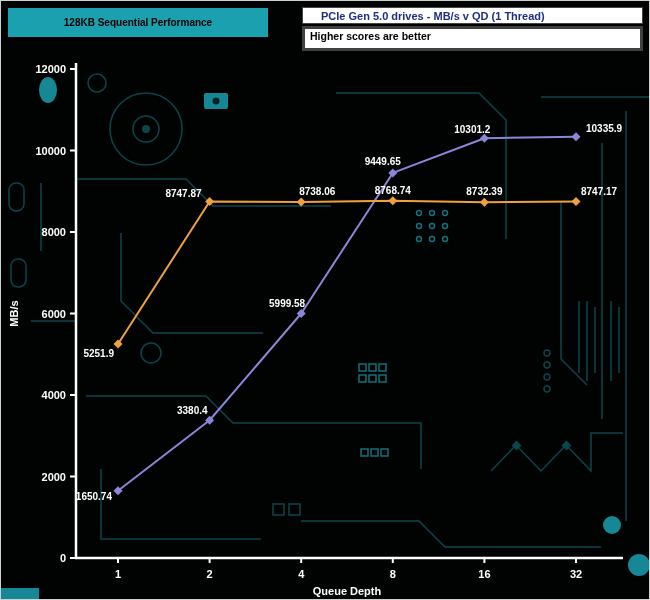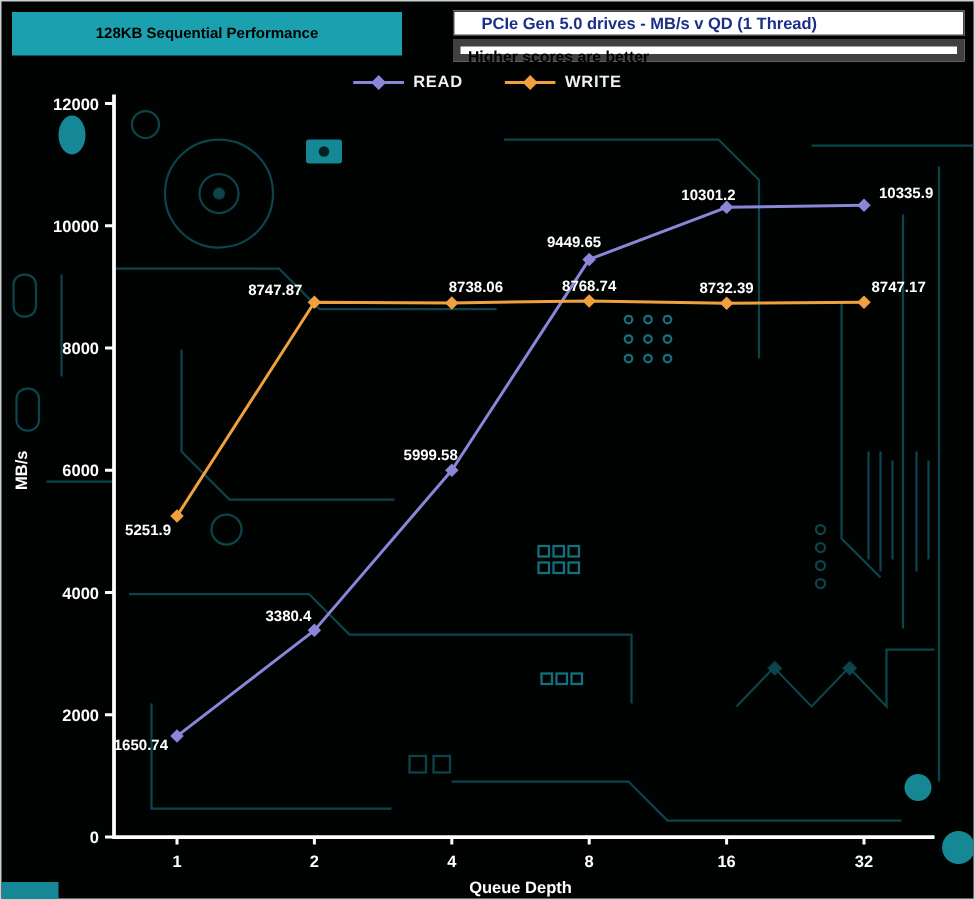--- a/index.html
+++ b/index.html
@@ -25,24 +25,24 @@
   }
   .info-box1 {
     position: absolute; left: 301px; top: 6px;
     width: 341px; height: 17px;
     background: #ffffff; color: #1c2f87;
     font-size: 11px; font-weight: bold; line-height: 17px;
     padding-left: 18px; border: 1px solid #444;
   }
   .info-box2 {
     position: absolute; left: 301px; top: 25px;
-    width: 341px; height: 15px;
+    width: 341px; height: 25px;
     background: #ffffff; color: #000;
     font-size: 10.5px; font-weight: bold; line-height: 14px;
-    padding-left: 5px; border: 5px solid #404040;
+    padding-left: 5px; border: 3px solid #404040;
   }
   .legend {
     position: absolute; left: 50%; top: 48px; transform: translateX(-50%);
     display: flex; gap: 28px; align-items: center; z-index: 3;
   }
   .legend-item { display: flex; align-items: center; gap: 6px; }
   .legend-label { color: #f0f0f0; font-size: 11px; font-weight: bold; letter-spacing: 0.5px; }
   svg text { font-family: "Liberation Sans", sans-serif; }
   text.tick { fill: #ffffff; font-size: 11px; font-weight: bold; }
   text.axis-label { fill: #ffffff; font-size: 11px; font-weight: bold; }
@@ -175,30 +175,14 @@
       <path d="M 575 196.0528225 L 579.5 200.5528225 L 575 205.0528225 L 570.5 200.5528225 Z" fill="#f0a03f"></path>
       <text x="580" y="193.5528225" class="pt-label" text-anchor="start">8747.17</text>
     </svg>
 
   <div class="header">
     <div class="title-box">128KB Sequential Performance</div>
     <div class="info-box1">PCIe Gen 5.0 drives - MB/s v QD (1 Thread)</div>
     <div class="info-box2">Higher scores are better</div>
   </div>
 
-  <div class="legend">
-    <div class="legend-item">
-      <svg width="34" height="12" viewBox="0 0 34 12">
-        <line class="sw-line" x1="0" y1="6" x2="34" y2="6" stroke="#8a86d8" stroke-width="2"></line>
-        <path class="sw-diamond" d="M 17 1 L 22 6 L 17 11 L 12 6 Z" fill="#8a86d8"></path>
-      </svg>
-      <span class="legend-label">READ</span>
-    </div>
-    <div class="legend-item">
-      <svg width="34" height="12" viewBox="0 0 34 12">
-        <line class="sw-line" x1="0" y1="6" x2="34" y2="6" stroke="#f0a03f" stroke-width="2"></line>
-        <path class="sw-diamond" d="M 17 1 L 22 6 L 17 11 L 12 6 Z" fill="#f0a03f"></path>
-      </svg>
-      <span class="legend-label">WRITE</span>
-    </div>
-  </div>
 
 </div>
 
 </body></html>

